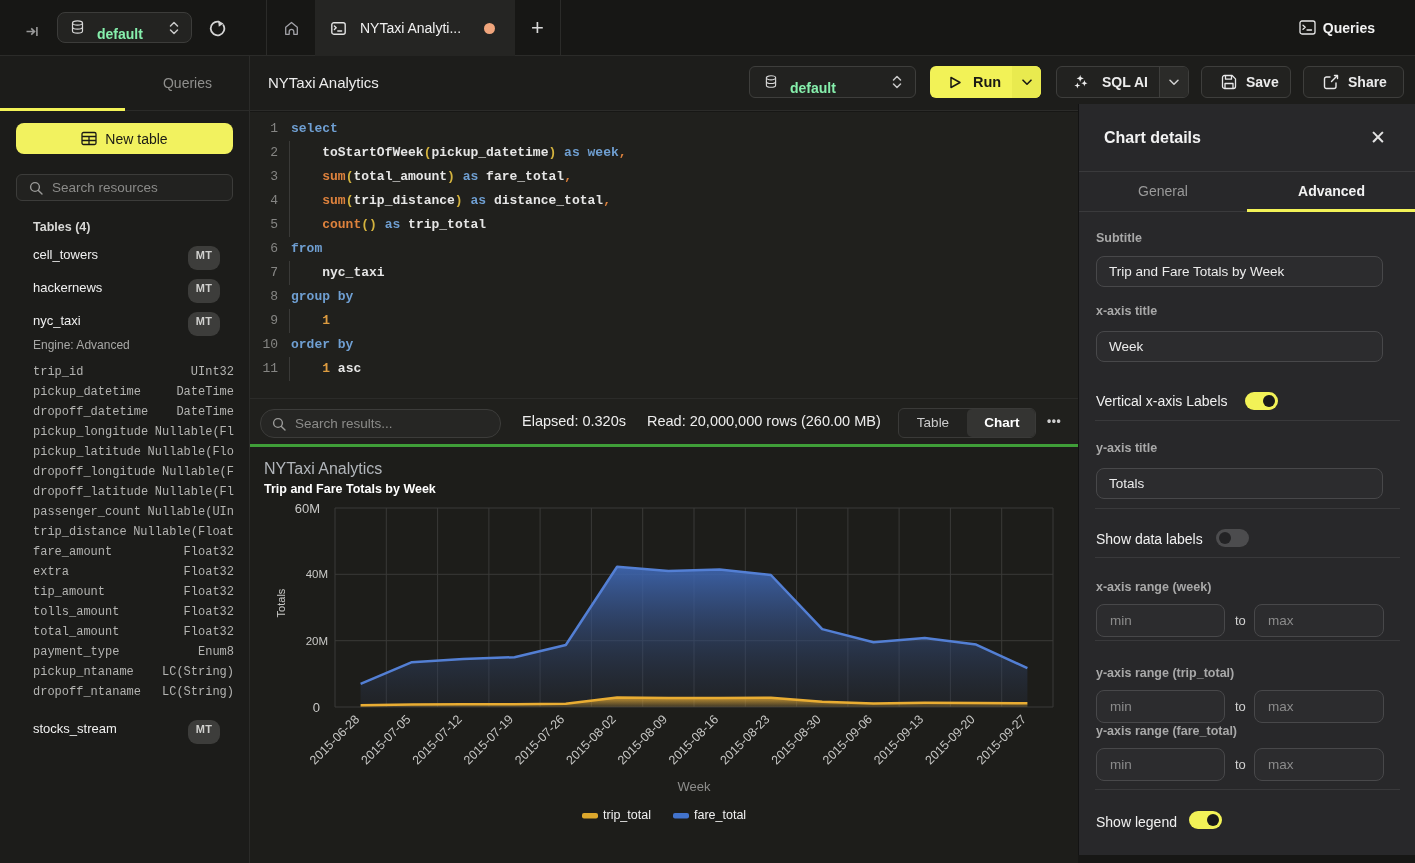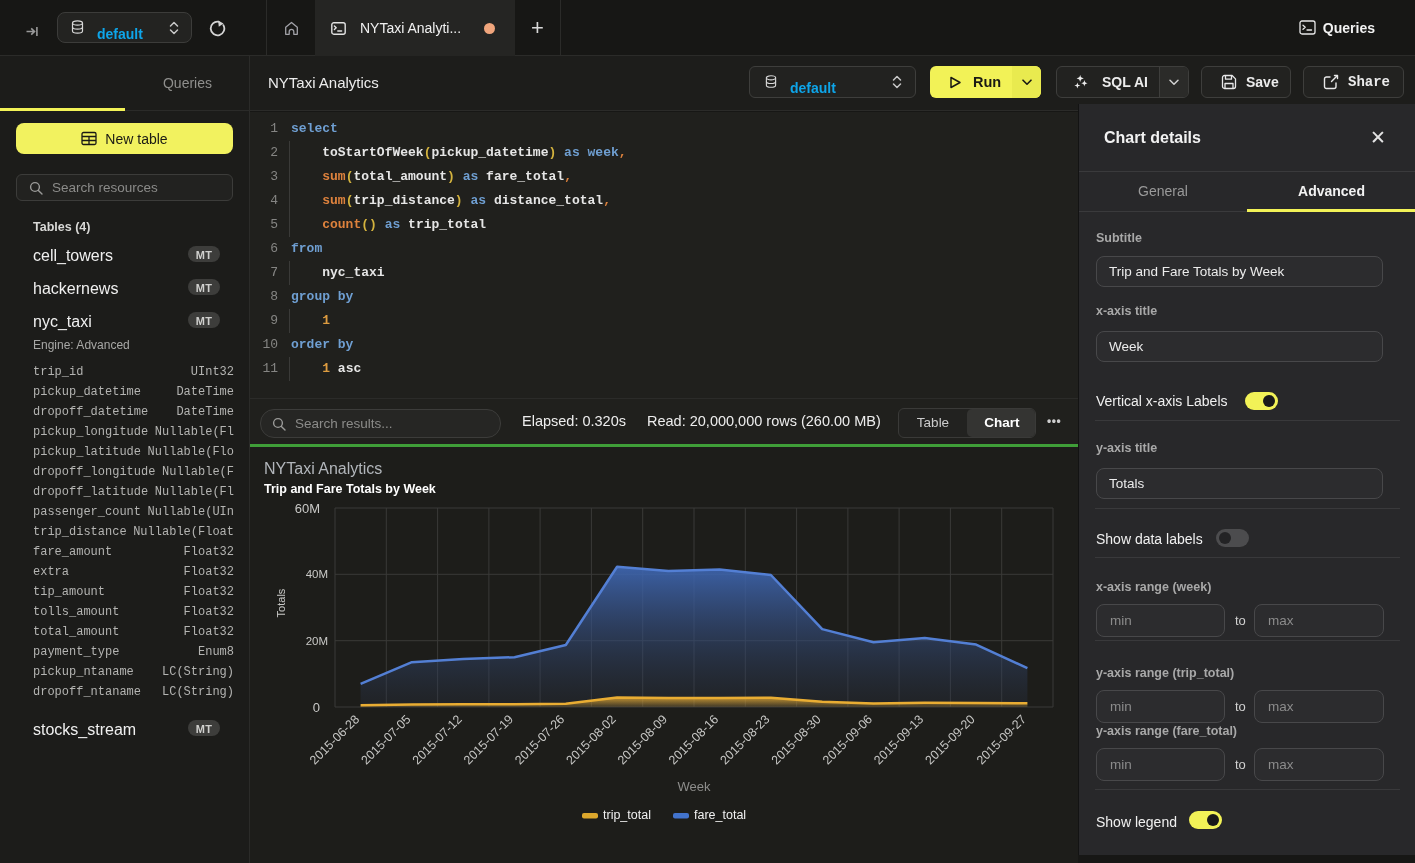--- a/index.html
+++ b/index.html
@@ -4,21 +4,21 @@
 <style>
 * { margin:0; padding:0; box-sizing:border-box; }
 html,body { width:1415px; height:863px; background:#171715; font-family:"Liberation Sans", sans-serif; overflow:hidden; }
 .abs { position:absolute; }
 body { position:relative; }
 
 
 #topbar { left:0; top:0; width:1415px; height:56px; background:#171715; border-bottom:1px solid #2b2b29; }
 #collapse-ic { left:26px; top:23px; }
 #db-select { left:57px; top:12px; width:135px; height:31px; background:#232321; border:1px solid #3c3c3a; border-radius:8px; display:flex; align-items:center; }
-#db-select .txt, #db-select2 .txt { color:#0ea5e9; font-size:14px; font-weight:bold;margin-top:12px; }
+#db-select .txt, #db-select2 .txt { color:#86efac; font-size:14px; font-weight:bold;margin-top:12px; }
 #refresh-ic { left:209px; top:20px; }
 #tabs { left:266px; top:0; height:56px; border-left:1px solid #2b2b29; display:flex; }
 .tab-home { width:48px; height:56px; display:flex; align-items:center; justify-content:center; }
 .tab-active { width:200px; height:56px; background:#252523; display:flex; align-items:center; padding-left:16px; }
 .tab-active .ttl { color:#f0f0f0; font-size:14px; margin-left:14px; }
 .tab-dot { width:11px; height:11px; border-radius:50%; background:#f0a57c; margin-left:23px; }
 .tab-plus { width:46px; height:56px; display:flex; align-items:center; justify-content:center; border-right:1px solid #2b2b29; color:#d8d8d8; font-size:22px; font-weight:300; }
 #queries-btn { right:40px; top:19px; display:flex; align-items:center; color:#f2f2f2; font-size:14px; font-weight:bold; }
 
 
@@ -30,22 +30,22 @@
 
 
 #sidebar { left:0; top:56px; width:250px; height:807px; background:#1c1c1a; border-right:1px solid #2b2b29; }
 #side-tabs { left:0; top:56px; width:250px; height:55px; border-bottom:1px solid #2b2b29; }
 #side-tabs .t1 { position:absolute; left:0; top:0; width:125px; height:54px; line-height:54px; text-align:center; color:#f2f2f2; font-size:14px; font-weight:bold; }
 #side-tabs .t2 { position:absolute; left:125px; top:0; width:125px; height:54px; line-height:54px; text-align:center; color:#8f8f8d; font-size:14px; }
 #side-tabs .underline { position:absolute; left:0; top:52px; width:125px; height:3px; background:#f2f257; }
 #newtable { left:16px; top:123px; width:217px; height:31px; background:#f2f25f; border-radius:8px; display:flex; align-items:center; justify-content:center; color:#1a1a14; font-size:14px; }
 #sidesearch { left:16px; top:174px; width:217px; height:27px; background:#222220; border:1px solid #3c3c3a; border-radius:6px; display:flex; align-items:center; color:#8b8b89; font-size:13.5px; }
 .sec-label { color:#d8d8d6; font-size:12.5px; font-weight:bold; }
-.tname { color:#f0f0f0; font-size:16px; }
-.mt { position:absolute; width:32px; height:16px; background:#3d3d3b; border-radius:9px; color:#d0d0ce; font-size:11px; font-weight:bold; text-align:center; line-height:18px; letter-spacing:.3px; }
+.tname { color:#f0f0f0; font-size:13px; }
+.mt { position:absolute; width:32px; height:24px; background:#3d3d3b; border-radius:9px; color:#d0d0ce; font-size:11px; font-weight:bold; text-align:center; line-height:18px; letter-spacing:.3px; }
 .col-row { position:absolute; left:33px; width:201px; font-family:"Liberation Mono", monospace; font-size:12px; color:#b4b4b2; display:flex; justify-content:space-between; white-space:nowrap; overflow:hidden; }
 
 
 #editor { left:250px; top:112px; width:828px; height:286px; background:#20201d; }
 #code { position:absolute; left:0; top:5px; font-family:"Liberation Mono", monospace; font-size:13px; line-height:24px; font-weight:bold; white-space:pre; }
 .ln { display:inline-block; width:28px; text-align:right; color:#858583; font-weight:normal; margin-right:13px; }
 .kw { color:#6f9fd2; }
 .fn { color:#de823d; }
 .pa { color:#d4b33e; }
 .nu { color:#dd9c40; }
@@ -206,21 +206,21 @@
   <span class="lbl" style="margin-left:9px;">Save</span>
 </div>
 <div class="btn ghost" id="share-btn" style="left:1303px; width:101px;">
   <svg style="margin-left:19px" width="16" height="16" viewBox="0 0 16 16">
       <g stroke="#e8e8e8" stroke-width="1.4" fill="none" stroke-linecap="round" stroke-linejoin="round">
         <path d="M11.5 1.5h3v3"></path>
         <path d="M14.2 1.8L8.5 7.5"></path>
         <path d="M13 9v3.5a2 2 0 0 1-2 2H3.5a2 2 0 0 1-2-2V5a2 2 0 0 1 2-2H7"></path>
       </g>
     </svg>
-  <span class="lbl" style="margin-left:9px;font-family:Liberation Mono, monospace;">Share</span>
+  <span class="lbl" style="margin-left:9px;">Share</span>
 </div>
 
 <div class="abs" id="sidebar"></div>
 <div class="abs" id="side-tabs">
   <div class="t2">Queries</div>
   <div class="underline"></div>
 </div>
 <div class="abs" id="newtable">
   <svg width="16" height="15" viewBox="0 0 16 15" style="margin-right:8px">
       <g stroke="#1a1a14" stroke-width="1.3" fill="none">

